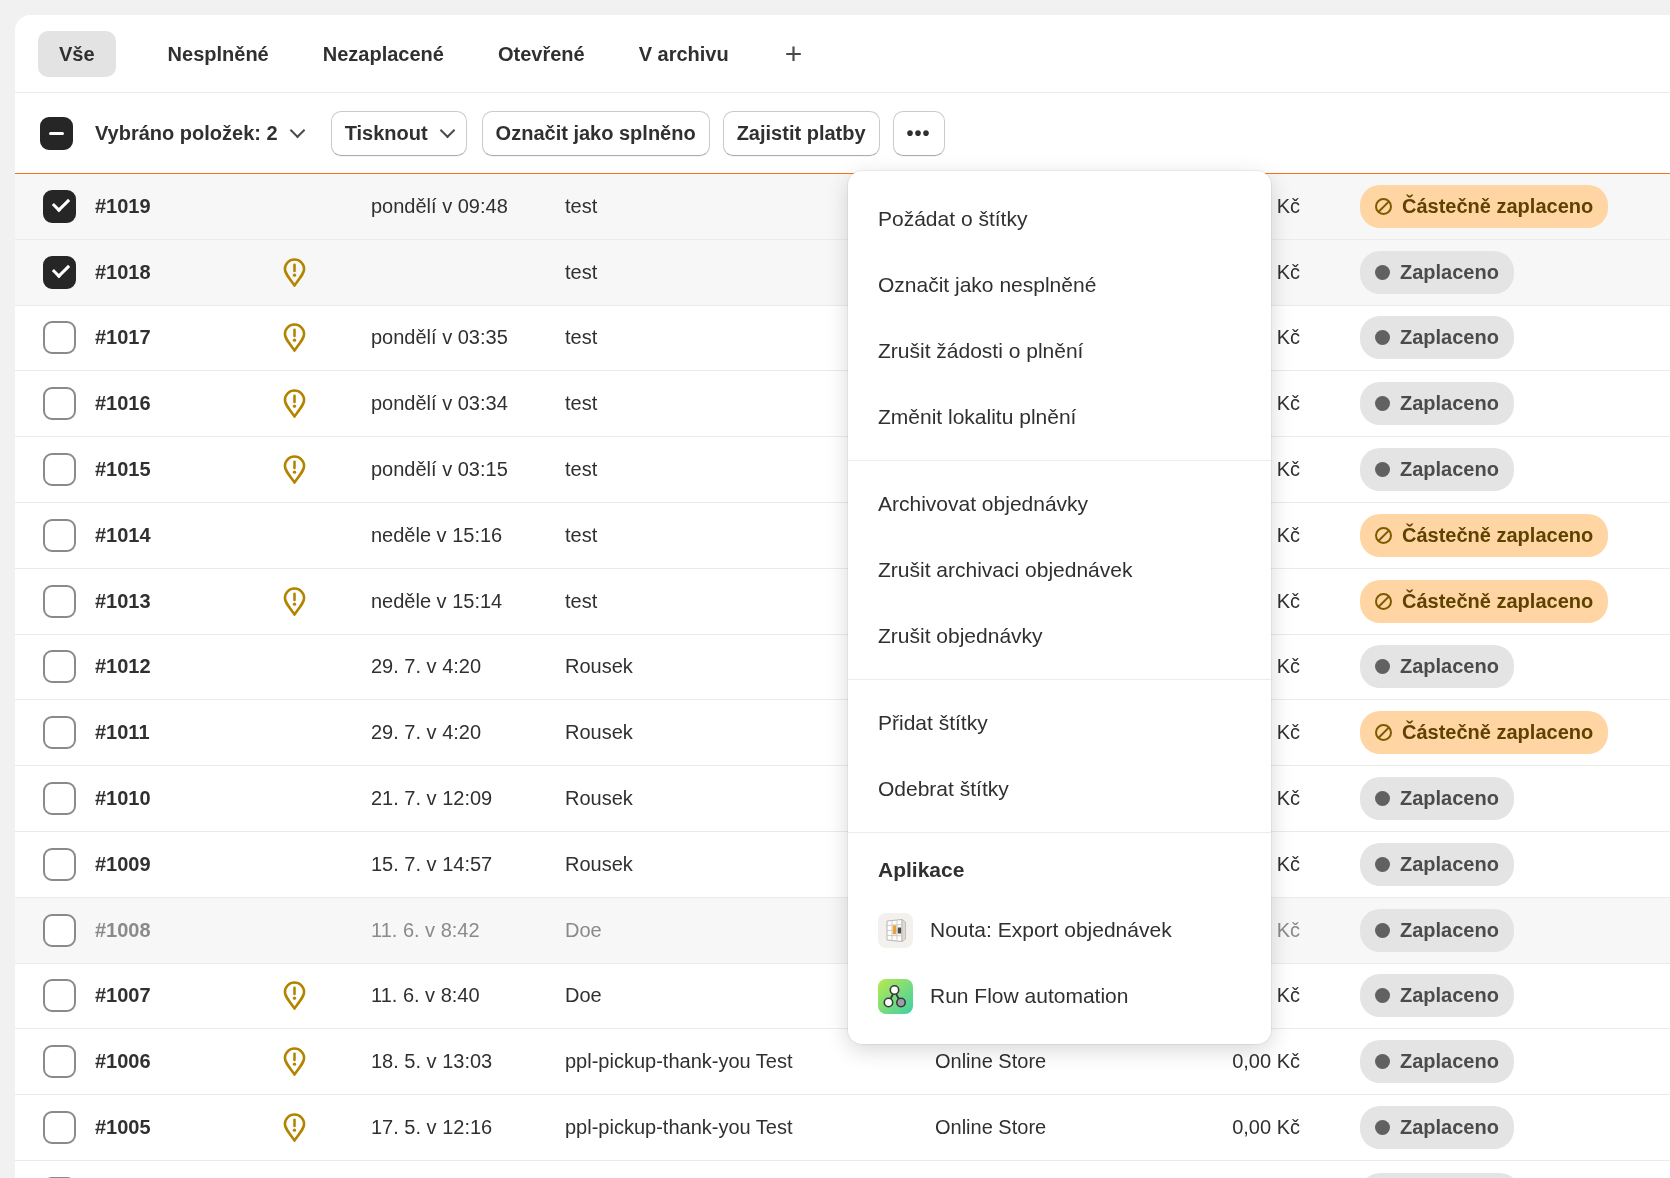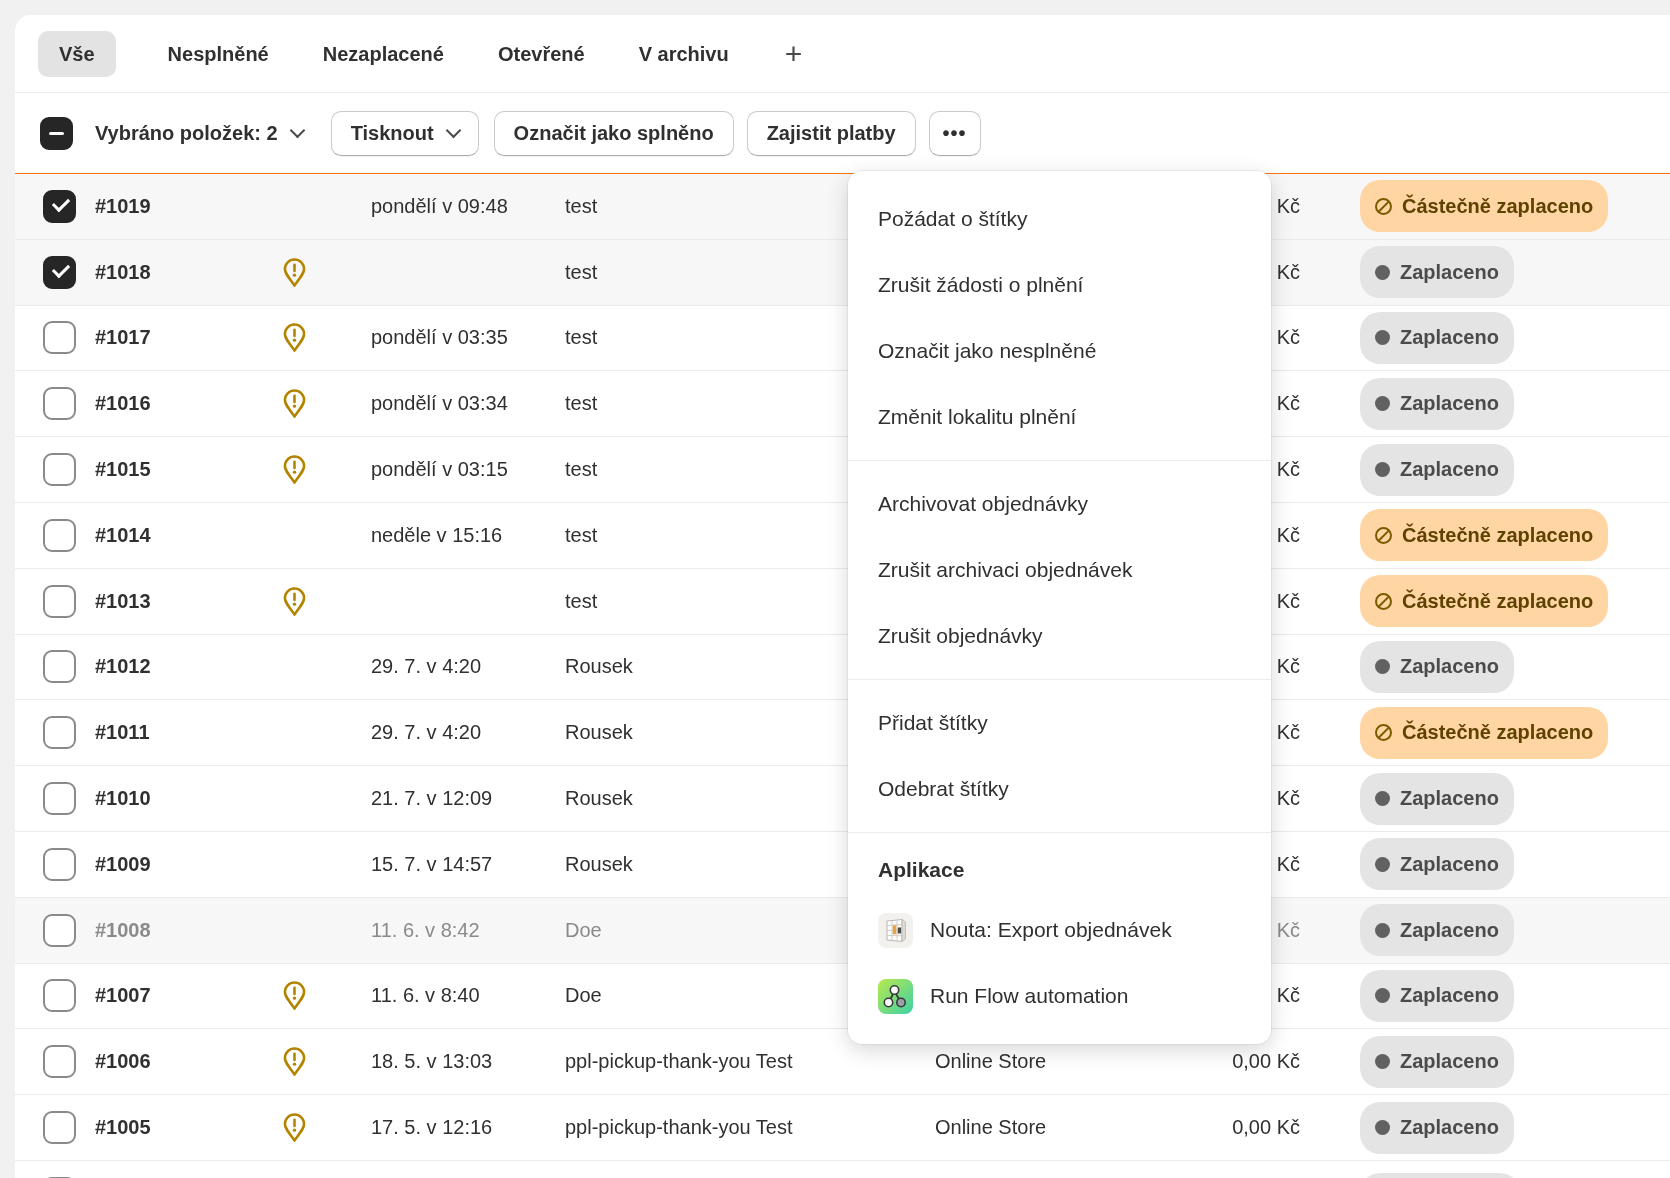--- a/index.html
+++ b/index.html
@@ -52,21 +52,21 @@
     border-radius:2px; background:#fff; border:none; transform:none;
   }
   .sel-label { font-weight:650; font-size:20px; margin-left:22px; cursor:pointer; }
   .chev {
     width:11px; height:11px; border-right:2.5px solid #4a4a4a; border-bottom:2.5px solid #4a4a4a;
     transform:rotate(45deg); display:inline-block; margin-left:14px; margin-top:-6px;
   }
   .btn {
     display:inline-flex; align-items:center; gap:12px;
     background:#fff; border:1px solid #cacaca; border-bottom-color:#ababab;
-    border-radius:10px; padding:0 19px; height:45px;
+    border-radius:10px; padding:0 13px; height:45px;
     font:600 20px/1 "Liberation Sans","DejaVu Sans",sans-serif; color:#303030;
     box-shadow:0 1px 0 rgba(0,0,0,.04); cursor:pointer; white-space:nowrap;
   }
   .btn .chev { margin-left:2px; }
   .btn.more { padding:0 13px; font-weight:700; letter-spacing:1px; }
   .btn-tisknout { margin-left:28px; }
   .btn-splneno  { margin-left:15px; }
   .btn-platby   { margin-left:13px; }
   .btn.more     { margin-left:13px; }
 
@@ -80,21 +80,21 @@
   .c-check   { left:28px; }
   .c-order   { left:80px; font-weight:650; }
   .c-warn    { left:266px; width:26px; justify-content:center; }
   .c-date    { left:356px; }
   .c-cust    { left:550px; }
   .c-chan    { left:920px; }
   .c-amount  { left:1085px; width:200px; justify-content:flex-end; }
   .c-badge   { left:1345px; }
 
   .badge {
-    display:inline-flex; align-items:center; gap:10px; height:52px;
+    display:inline-flex; align-items:center; gap:10px; height:43px;
     padding:0 15px; border-radius:20px; font-size:20px; font-weight:550;
   }
   .badge.paid    { background:#e4e4e4; color:#4b4b4b; }
   .badge.partial { background:#ffd5a3; color:#5e4200; font-weight:600; }
   .dot-paid { width:15px; height:15px; border-radius:50%; background:#616161; }
   .slash-icon { width:17px; height:17px; border:2.2px solid #7a5b00; border-radius:50%; position:relative; }
   .slash-icon::after {
     content:""; position:absolute; left:50%; top:-1px; bottom:-1px; width:2.2px;
     background:#7a5b00; transform:translateX(-50%) rotate(45deg);
   }
@@ -267,20 +267,21 @@
         <div class="cb"></div>
       </div>
       <div class="cell c-order">#1013</div>
       <div class="cell c-warn">
         <svg width="23" height="29" viewBox="0 0 20 26">
           <path d="M10 1.4 C14.8 1.4 18.6 5.2 18.6 9.9 C18.6 13.3 16.3 16.1 10 24.6 C3.7 16.1 1.4 13.3 1.4 9.9 C1.4 5.2 5.2 1.4 10 1.4 Z" fill="none" stroke="#B28400" stroke-width="2.3"></path>
           <line x1="10" y1="6" x2="10" y2="11.6" stroke="#B28400" stroke-width="2.3" stroke-linecap="round"></line>
           <circle cx="10" cy="15.4" r="1.5" fill="#B28400"></circle>
         </svg>
       </div>
+      <div class="cell c-date">neděle v 15:14</div>
       <div class="cell c-cust">test</div>
       <div class="cell c-amount">Kč</div>
       <div class="cell c-badge">
         <span class="badge partial">
           <span class="slash-icon"></span>
           <span>Částečně zaplaceno</span>
         </span>
       </div>
     </div>
     <div class="row" style="top: 460.6px;">
@@ -433,22 +434,22 @@
       <div class="cell c-badge">
         <span class="badge paid" style="width: 160px; height: 40px;">
           <span></span>
         </span>
       </div>
     </div>
   </div>
 
 <div class="menu">
   <div class="menu-item">Požádat o štítky</div>
+  <div class="menu-item">Označit jako nesplněné</div>
   <div class="menu-item">Zrušit žádosti o plnění</div>
-  <div class="menu-item">Označit jako nesplněné</div>
   <div class="menu-item">Změnit lokalitu plnění</div>
   <div class="menu-divider"></div>
   <div class="menu-item">Archivovat objednávky</div>
   <div class="menu-item">Zrušit archivaci objednávek</div>
   <div class="menu-item">Zrušit objednávky</div>
   <div class="menu-divider"></div>
   <div class="menu-item">Přidat štítky</div>
   <div class="menu-item">Odebrat štítky</div>
   <div class="menu-divider"></div>
   <div class="menu-header">Aplikace</div>

